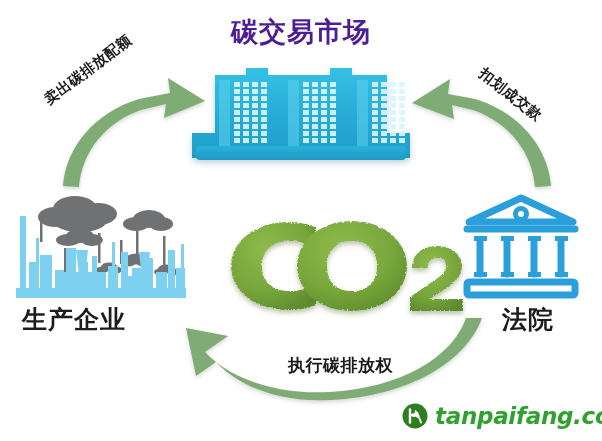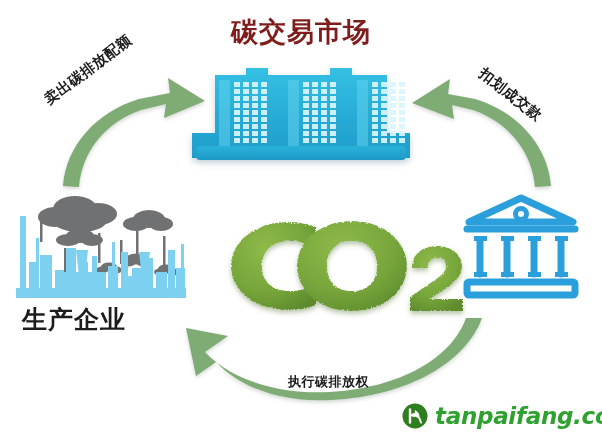--- a/index.html
+++ b/index.html
@@ -18,21 +18,21 @@
 
   
   .title {
     position: absolute;
     left: 0;
     top: 14px;
     width: 602px;
     text-align: center;
     font-size: 27px;
     font-weight: 700;
-    color: #7f1d1d;
+    color: #4c1d95;
     letter-spacing: 1px;
     white-space: nowrap;
   }
 
   
   .node-label {
     position: absolute;
     font-size: 25px;
     font-weight: 700;
     color: #1c1c1c;
@@ -55,22 +55,22 @@
     left: 46px; top: 92px;
     transform: rotate(-37deg);
     transform-origin: 0 50%;
   }
   #label-deduct {
     left: 481px; top: 62px;
     transform: rotate(38deg);
     transform-origin: 0 50%;
   }
   #label-enforce {
-    left: 288px; top: 373px;
-    font-size: 13px;
+    left: 288px; top: 354px;
+    font-size: 17px;
   }
 
   
   .layer {
     position: absolute;
     left: 0; top: 0;
     width: 602px; height: 441px;
   }
 
   
@@ -436,20 +436,21 @@
                L 410,297
                L 439,277
                C 444,273 446,270 446,266
                C 446,261 443,258 437,258
                C 431,258 428,262 428,268 Z" fill="url(#grassFill)"></path>
     </g>
   </svg>
 
   <div class="node-label" id="label-enterprise">生产企业</div>
 
+  <div class="node-label" id="label-court">法院</div>
 
   <div class="arrow-label" id="label-sell">卖出碳排放配额</div>
 
   <div class="arrow-label" id="label-deduct">扣划成交款</div>
 
   <div class="arrow-label" id="label-enforce">执行碳排放权</div>
 
   <div id="watermark">
     <svg width="26" height="26" viewBox="0 0 26 26">
       <circle cx="13" cy="13" r="12.5" fill="#2e7d1f"></circle>

